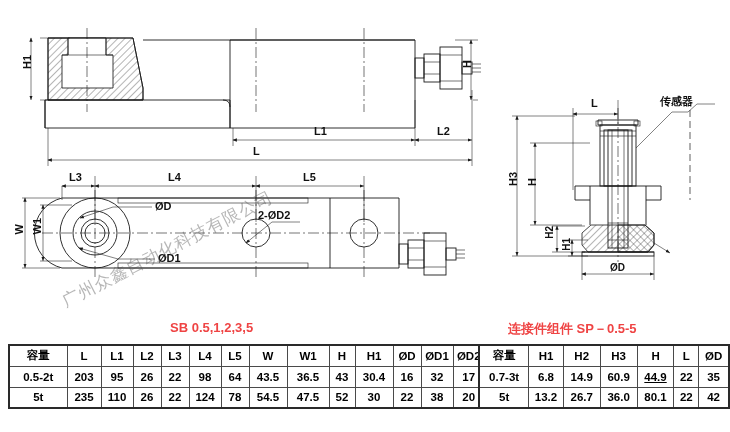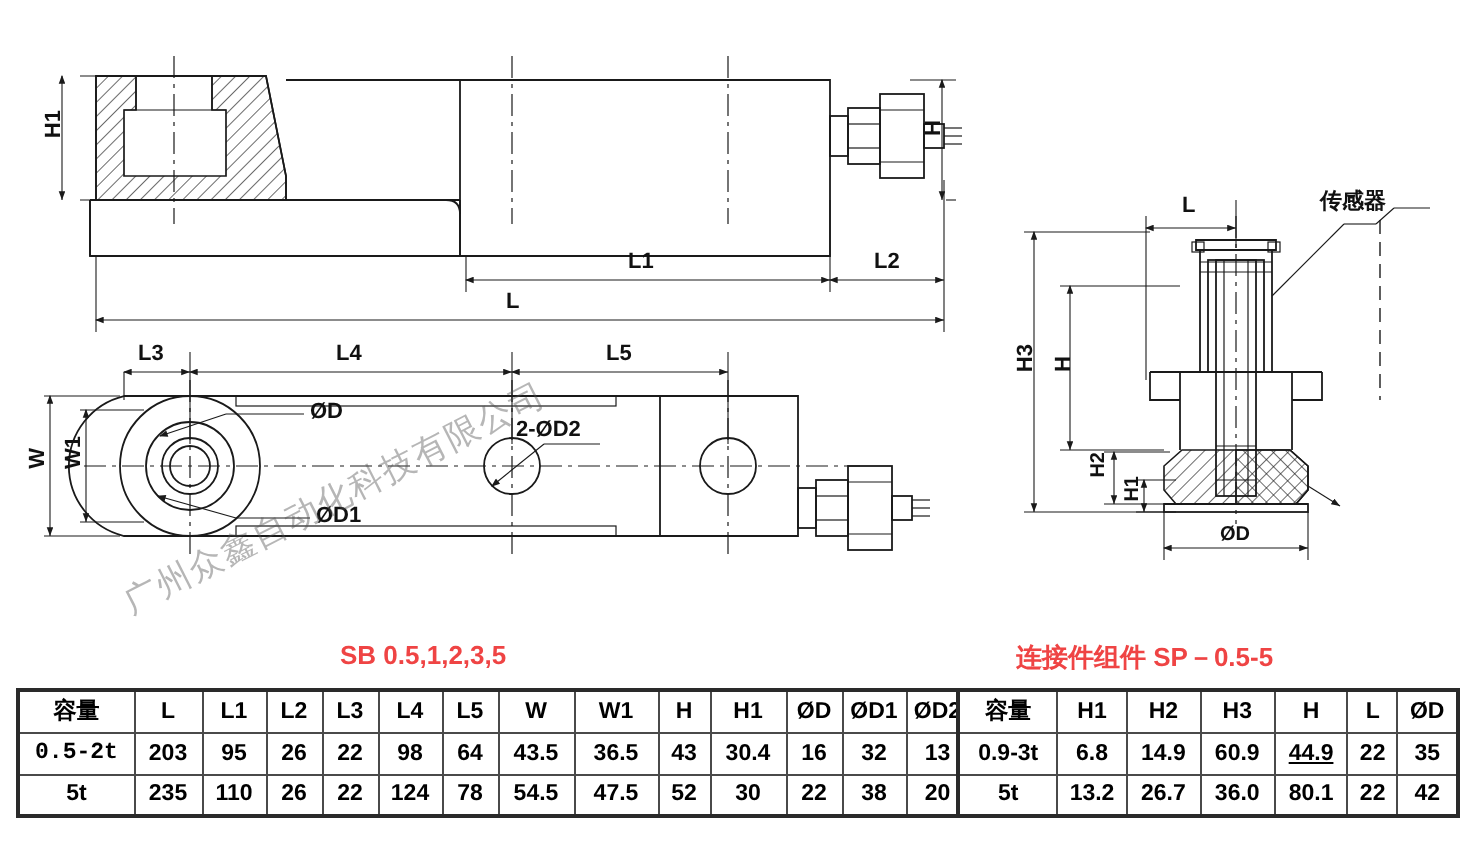--- a/index.html
+++ b/index.html
@@ -377,34 +377,34 @@
             <td style="width: 28px;">L5</td>
             <td style="width: 38px;">W</td>
             <td style="width: 42px;">W1</td>
             <td style="width: 26px;">H</td>
             <td style="width: 38px;">H1</td>
             <td style="width: 28px;">ØD</td>
             <td style="width: 32px;">ØD1</td>
             <td style="width: 32px;">ØD2</td>
           </tr>
           <tr>
-            <td style="width: 58px; font-family: Liberation Mono, monospace;">0.5-2t</td>
+            <td style="width: 58px;">0.5-2t</td>
             <td style="width: 34px;">203</td>
             <td style="width: 32px;">95</td>
             <td style="width: 28px;">26</td>
             <td style="width: 28px;">22</td>
             <td style="width: 32px;">98</td>
             <td style="width: 28px;">64</td>
             <td style="width: 38px;">43.5</td>
             <td style="width: 42px;">36.5</td>
             <td style="width: 26px;">43</td>
             <td style="width: 38px;">30.4</td>
             <td style="width: 28px;">16</td>
             <td style="width: 32px;">32</td>
-            <td style="width: 32px;">13</td>
+            <td style="width: 32px;">17</td>
           </tr>
           <tr>
             <td style="width: 58px;">5t</td>
             <td style="width: 34px;">235</td>
             <td style="width: 32px;">110</td>
             <td style="width: 28px;">26</td>
             <td style="width: 28px;">22</td>
             <td style="width: 32px;">124</td>
             <td style="width: 28px;">78</td>
             <td style="width: 38px;">54.5</td>
@@ -425,21 +425,21 @@
           <tr>
             <td style="width: 58px;">容量</td>
             <td style="width: 38px;">H1</td>
             <td style="width: 42px;">H2</td>
             <td style="width: 42px;">H3</td>
             <td style="width: 42px;">H</td>
             <td style="width: 28px;">L</td>
             <td style="width: 34px;">ØD</td>
           </tr>
           <tr>
-            <td style="width: 58px;">0.9-3t</td>
+            <td style="width: 58px;">0.7-3t</td>
             <td style="width: 38px;">6.8</td>
             <td style="width: 42px;">14.9</td>
             <td style="width: 42px;">60.9</td>
             <td style="width: 42px; text-decoration: underline;">44.9</td>
             <td style="width: 28px;">22</td>
             <td style="width: 34px;">35</td>
           </tr>
           <tr>
             <td style="width: 58px;">5t</td>
             <td style="width: 38px;">13.2</td>

